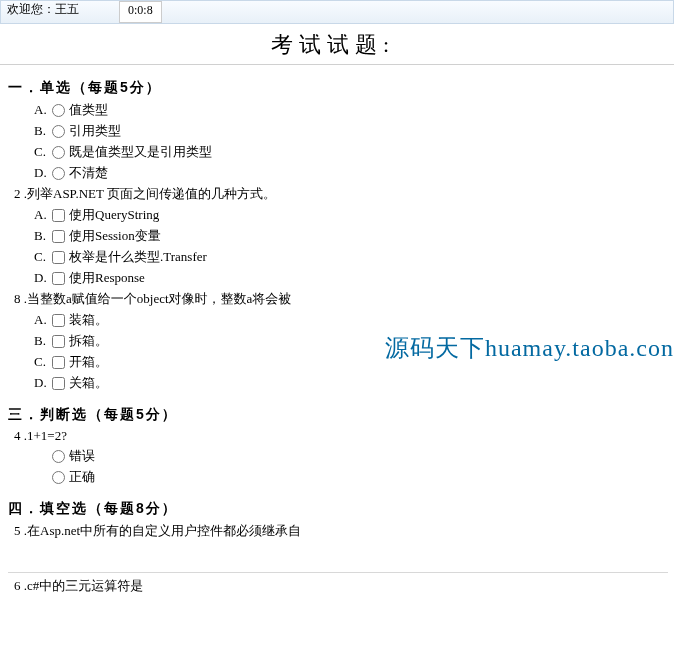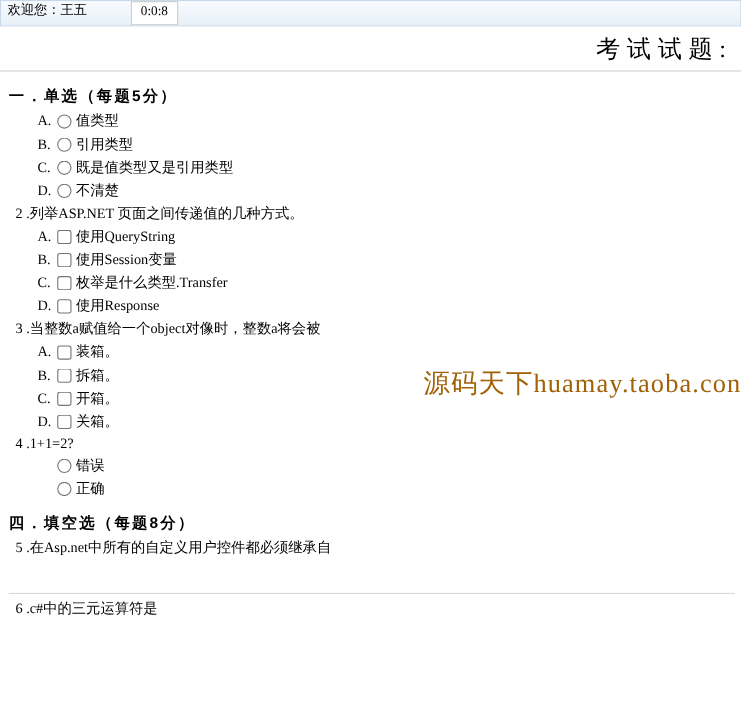--- a/index.html
+++ b/index.html
@@ -20,21 +20,21 @@
     font-size: 12px;
   }
   .welcome { margin-right: 40px; }
   .timer {
     background: #fff;
     padding: 1px 8px;
     border: 1px solid #ccc;
     font-size: 12px;
   }
   .title-bar {
-    text-align: right;
+    text-align: center;
     padding: 6px 8px 4px 0;
     font-size: 22px;
     letter-spacing: 6px;
     border-bottom: 1px solid #d0d0d0;
     font-family: "KaiTi", "楷体", serif;
   }
   .content { padding: 10px 6px 0 8px; }
   .sec-head {
     font-weight: bold;
     font-size: 14px;
@@ -52,21 +52,21 @@
     line-height: 18px;
   }
   .opt-letter { width: 18px; }
   .opt-input { margin-right: 4px; }
   .opt-label { }
   .spacer { height: 20px; }
   .watermark {
     position: absolute;
     right: 0;
     top: 332px;
-    color: #a16207;
+    color: #0369a1;
     font-family: "KaiTi", "楷体", serif;
     font-size: 24px;
     letter-spacing: 1px;
     pointer-events: none;
     white-space: nowrap;
   }
   .hr { border-top: 1px solid #d8d8d8; margin: 10px 0 4px 0; }
   input[type=radio], input[type=checkbox] {
     width: 13px; height: 13px; vertical-align: middle;
   }
@@ -117,41 +117,42 @@
     <div class="opt-row">
       <span class="opt-letter">C.</span>
       <input type="checkbox" class="opt-input" style="">
       <span class="opt-label"> 枚举是什么类型.Transfer</span>
     </div>
     <div class="opt-row">
       <span class="opt-letter">D.</span>
       <input type="checkbox" class="opt-input" style="">
       <span class="opt-label"> 使用Response</span>
     </div>
-    <div class="qtext"> 3 .当整数a赋值给一个object对像时，整数a将会被</div>
+    <div class="qtext"> 8 .当整数a赋值给一个object对像时，整数a将会被</div>
     <div class="opt-row">
       <span class="opt-letter">A.</span>
       <input type="checkbox" class="opt-input" style="">
       <span class="opt-label"> 装箱。</span>
     </div>
     <div class="opt-row">
       <span class="opt-letter">B.</span>
       <input type="checkbox" class="opt-input" style="">
       <span class="opt-label"> 拆箱。</span>
     </div>
     <div class="opt-row">
       <span class="opt-letter">C.</span>
       <input type="checkbox" class="opt-input" style="">
       <span class="opt-label"> 开箱。</span>
     </div>
     <div class="opt-row">
       <span class="opt-letter">D.</span>
       <input type="checkbox" class="opt-input" style="">
       <span class="opt-label"> 关箱。</span>
     </div>
+    <div class="sec-head">三．判断选（每题5分）</div>
     <div class="qtext"> 4 .1+1=2?</div>
     <div class="opt-row">
       <span class="opt-letter"></span>
       <input type="radio" name="q4" class="opt-input" style="">
       <span class="opt-label"> 错误</span>
     </div>
     <div class="opt-row">
       <span class="opt-letter"></span>
       <input type="radio" name="q4" class="opt-input" style="">
       <span class="opt-label"> 正确</span>

